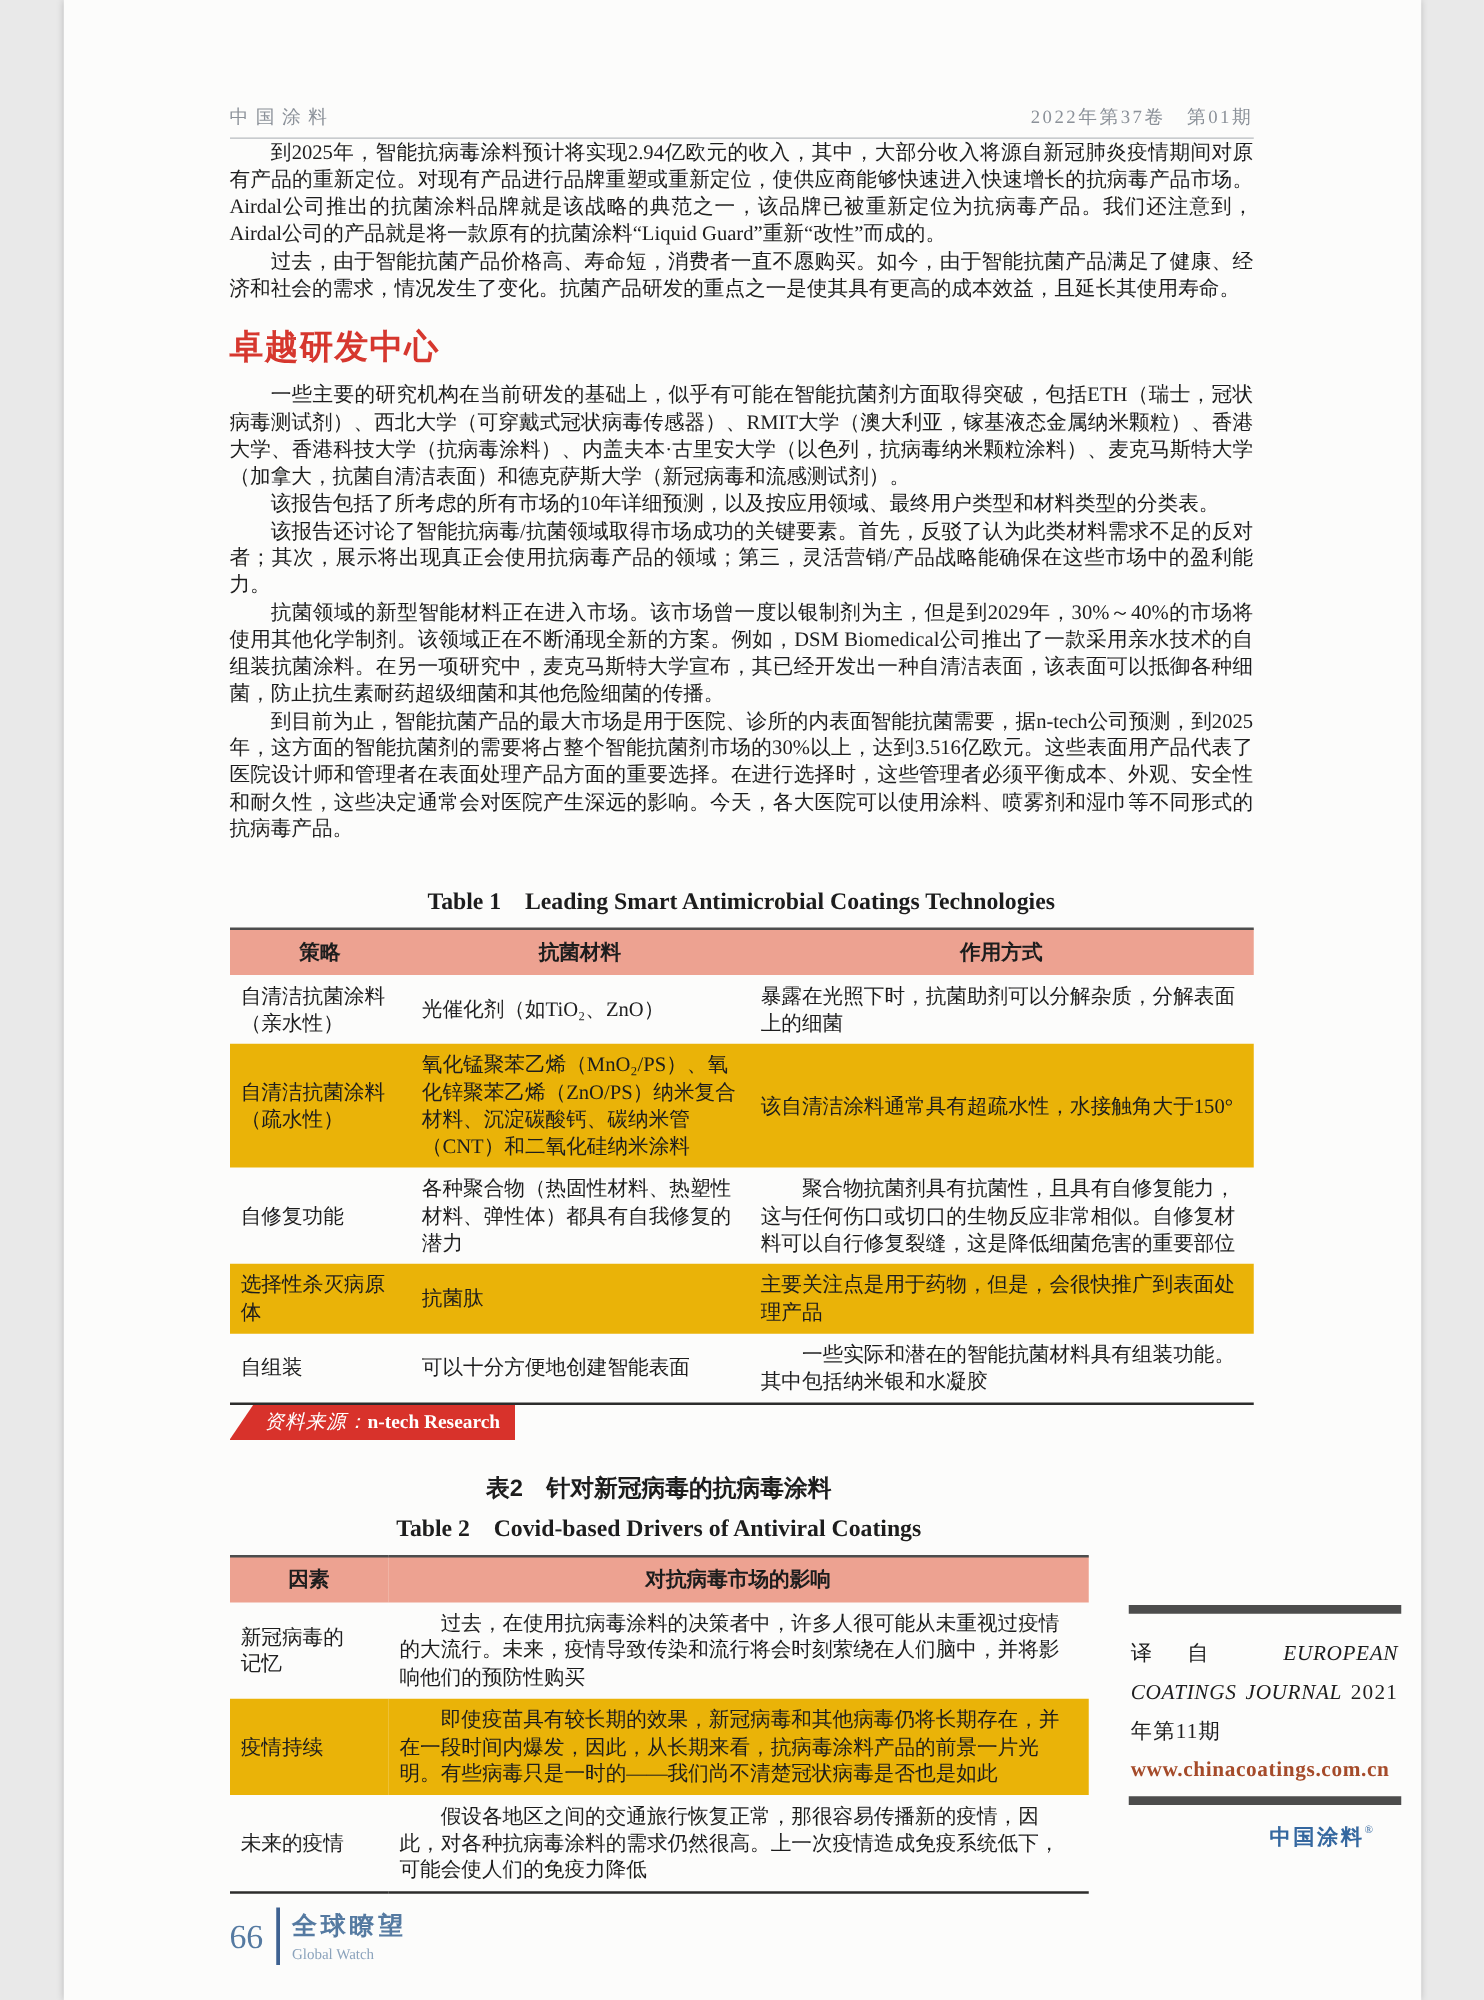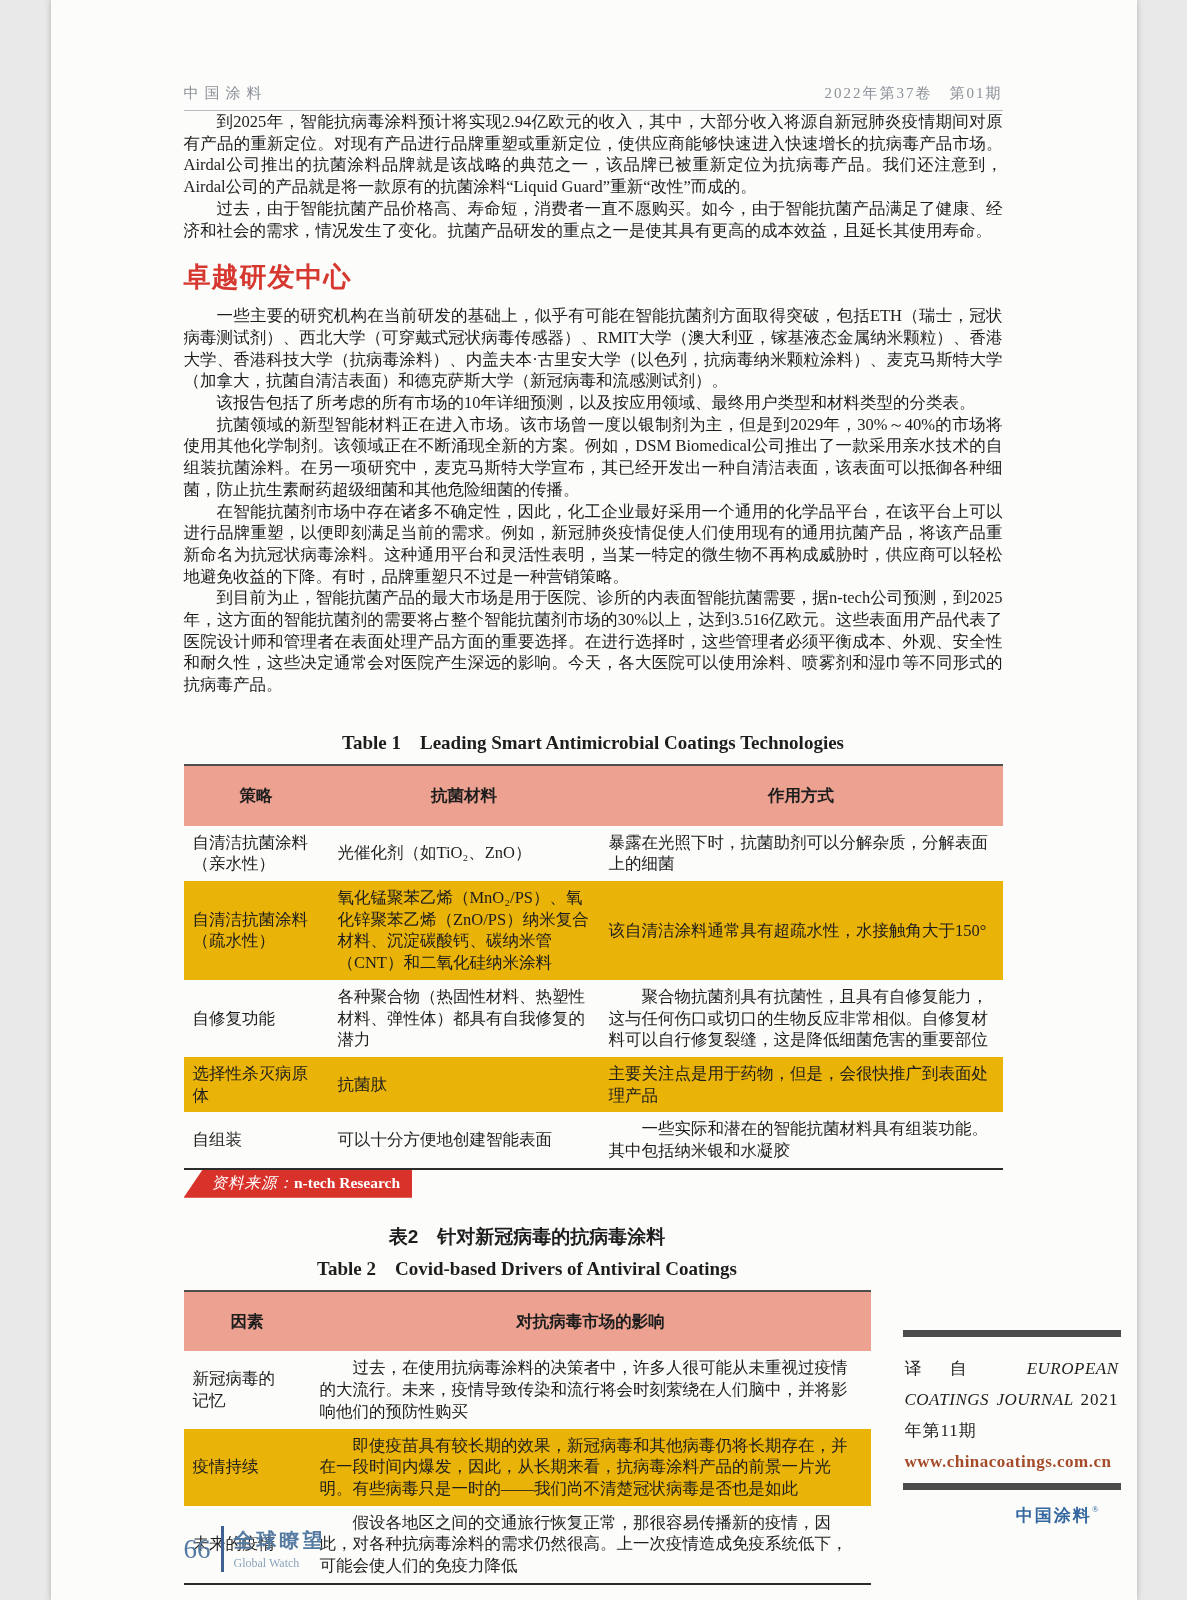--- a/index.html
+++ b/index.html
@@ -24,21 +24,21 @@
   p.body{font-size:16.5px;line-height:21.7px;text-align:justify;text-indent:2em;margin:0;}
 
   
   .tbl-wrap{margin-top:34px;}
   .tbl-title-cn{font-family:"Liberation Sans","DejaVu Sans",sans-serif;font-weight:bold;
     font-size:19px;text-align:center;margin:0 0 6px;}
   .tbl-title-en{font-weight:bold;font-size:19px;text-align:center;margin:0 0 8px;}
   table.tbl{width:100%;border-collapse:collapse;border-top:2px solid #4d4d4d;
     border-bottom:2px solid #2c2c2c;font-size:16.5px;line-height:21.7px;}
   table.tbl th{background:#eda violet;} 
-  table.tbl th{background:#eda291;font-weight:bold;padding:19px 6px;text-align:center;}
+  table.tbl th{background:#eda291;font-weight:bold;padding:7px 6px;text-align:center;}
   table.tbl td{padding:6px 9px;vertical-align:middle;text-align:left;}
   tr.pink td{background:#eab308;}
   td.ctr{text-align:center;}
   td.ind{text-indent:2em;}
   .pre{white-space:pre-line;}
 
   
   .badge-row{text-align:left;margin-top:0;}
   .badge{display:inline-block;background:#d8322b;color:#fff;font-size:15.5px;
     padding:3px 12px 4px 28px;clip-path:polygon(19px 0,100% 0,100% 100%,0 100%);}
@@ -77,22 +77,22 @@
       <span class="left">中国涂料</span>
       <span class="right">2022年第37卷　第01期</span>
     </div>
 
     <p class="body">到2025年，智能抗病毒涂料预计将实现2.94亿欧元的收入，其中，大部分收入将源自新冠肺炎疫情期间对原有产品的重新定位。对现有产品进行品牌重塑或重新定位，使供应商能够快速进入快速增长的抗病毒产品市场。Airdal公司推出的抗菌涂料品牌就是该战略的典范之一，该品牌已被重新定位为抗病毒产品。我们还注意到，Airdal公司的产品就是将一款原有的抗菌涂料“Liquid Guard”重新“改性”而成的。</p>
     <p class="body">过去，由于智能抗菌产品价格高、寿命短，消费者一直不愿购买。如今，由于智能抗菌产品满足了健康、经济和社会的需求，情况发生了变化。抗菌产品研发的重点之一是使其具有更高的成本效益，且延长其使用寿命。</p>
 
     <h1 class="sec-heading">卓越研发中心</h1>
     <p class="body">一些主要的研究机构在当前研发的基础上，似乎有可能在智能抗菌剂方面取得突破，包括ETH（瑞士，冠状病毒测试剂）、西北大学（可穿戴式冠状病毒传感器）、RMIT大学（澳大利亚，镓基液态金属纳米颗粒）、香港大学、香港科技大学（抗病毒涂料）、内盖夫本·古里安大学（以色列，抗病毒纳米颗粒涂料）、麦克马斯特大学（加拿大，抗菌自清洁表面）和德克萨斯大学（新冠病毒和流感测试剂）。</p>
     <p class="body">该报告包括了所考虑的所有市场的10年详细预测，以及按应用领域、最终用户类型和材料类型的分类表。</p>
+    <p class="body">该报告还讨论了智能抗病毒/抗菌领域取得市场成功的关键要素。首先，反驳了认为此类材料需求不足的反对者；其次，展示将出现真正会使用抗病毒产品的领域；第三，灵活营销/产品战略能确保在这些市场中的盈利能力。</p>
     <p class="body">抗菌领域的新型智能材料正在进入市场。该市场曾一度以银制剂为主，但是到2029年，30%～40%的市场将使用其他化学制剂。该领域正在不断涌现全新的方案。例如，DSM Biomedical公司推出了一款采用亲水技术的自组装抗菌涂料。在另一项研究中，麦克马斯特大学宣布，其已经开发出一种自清洁表面，该表面可以抵御各种细菌，防止抗生素耐药超级细菌和其他危险细菌的传播。</p>
-    <p class="body">在智能抗菌剂市场中存在诸多不确定性，因此，化工企业最好采用一个通用的化学品平台，在该平台上可以进行品牌重塑，以便即刻满足当前的需求。例如，新冠肺炎疫情促使人们使用现有的通用抗菌产品，将该产品重新命名为抗冠状病毒涂料。这种通用平台和灵活性表明，当某一特定的微生物不再构成威胁时，供应商可以轻松地避免收益的下降。有时，品牌重塑只不过是一种营销策略。</p>
     <p class="body">到目前为止，智能抗菌产品的最大市场是用于医院、诊所的内表面智能抗菌需要，据n-tech公司预测，到2025年，这方面的智能抗菌剂的需要将占整个智能抗菌剂市场的30%以上，达到3.516亿欧元。这些表面用产品代表了医院设计师和管理者在表面处理产品方面的重要选择。在进行选择时，这些管理者必须平衡成本、外观、安全性和耐久性，这些决定通常会对医院产生深远的影响。今天，各大医院可以使用涂料、喷雾剂和湿巾等不同形式的抗病毒产品。</p>
 
     <div class="tbl-wrap">
       <div class="tbl-title-en">Table 1　Leading Smart Antimicrobial Coatings Technologies</div>
       <table class="tbl">
         <colgroup>
             <col style="width:17.7%">
             <col style="width:33.1%">
             <col style="width:49.2%">
           </colgroup>

